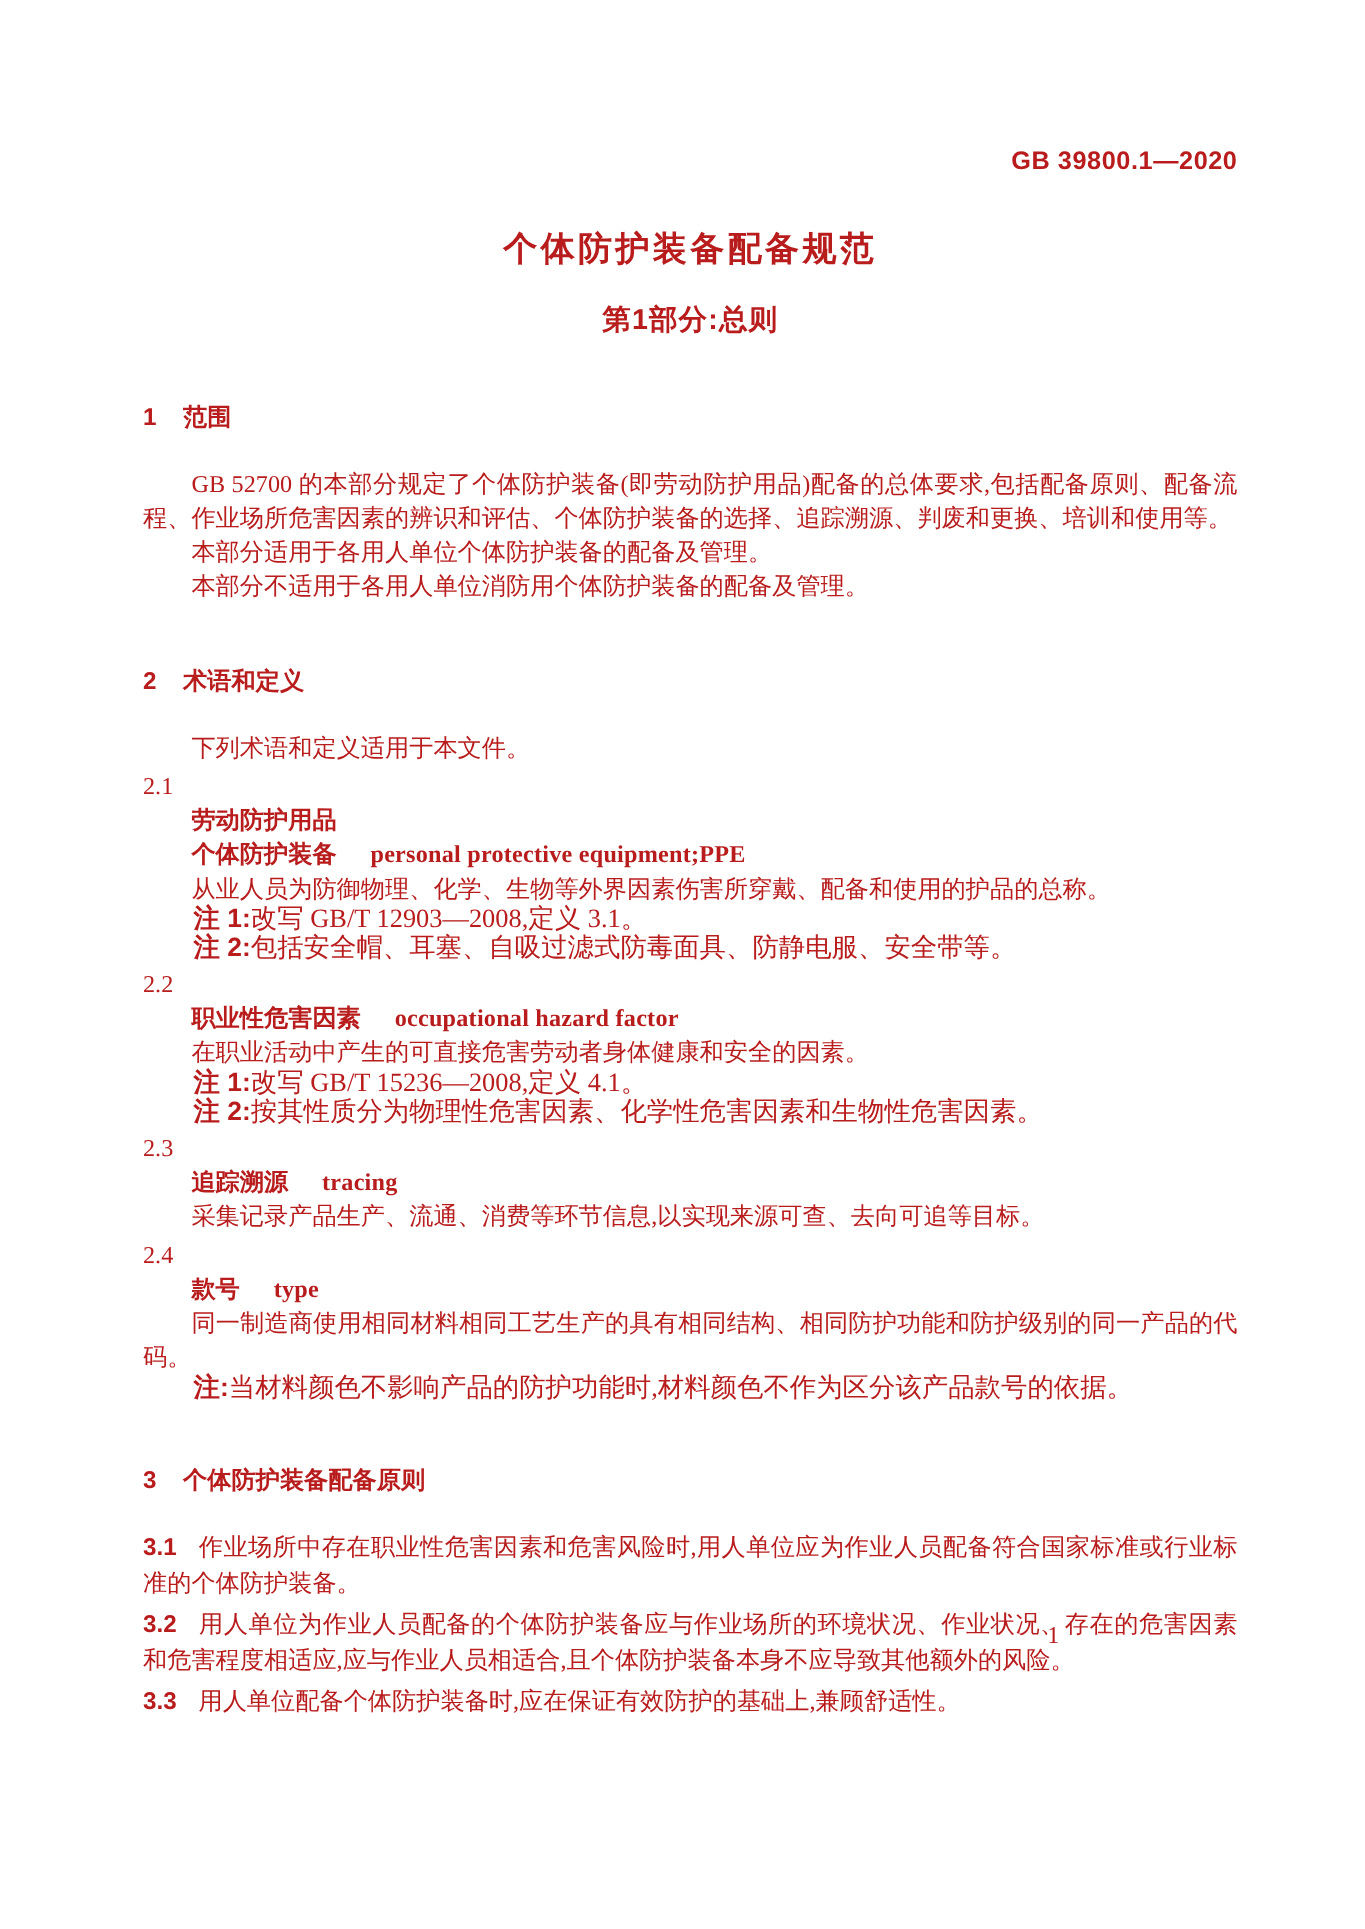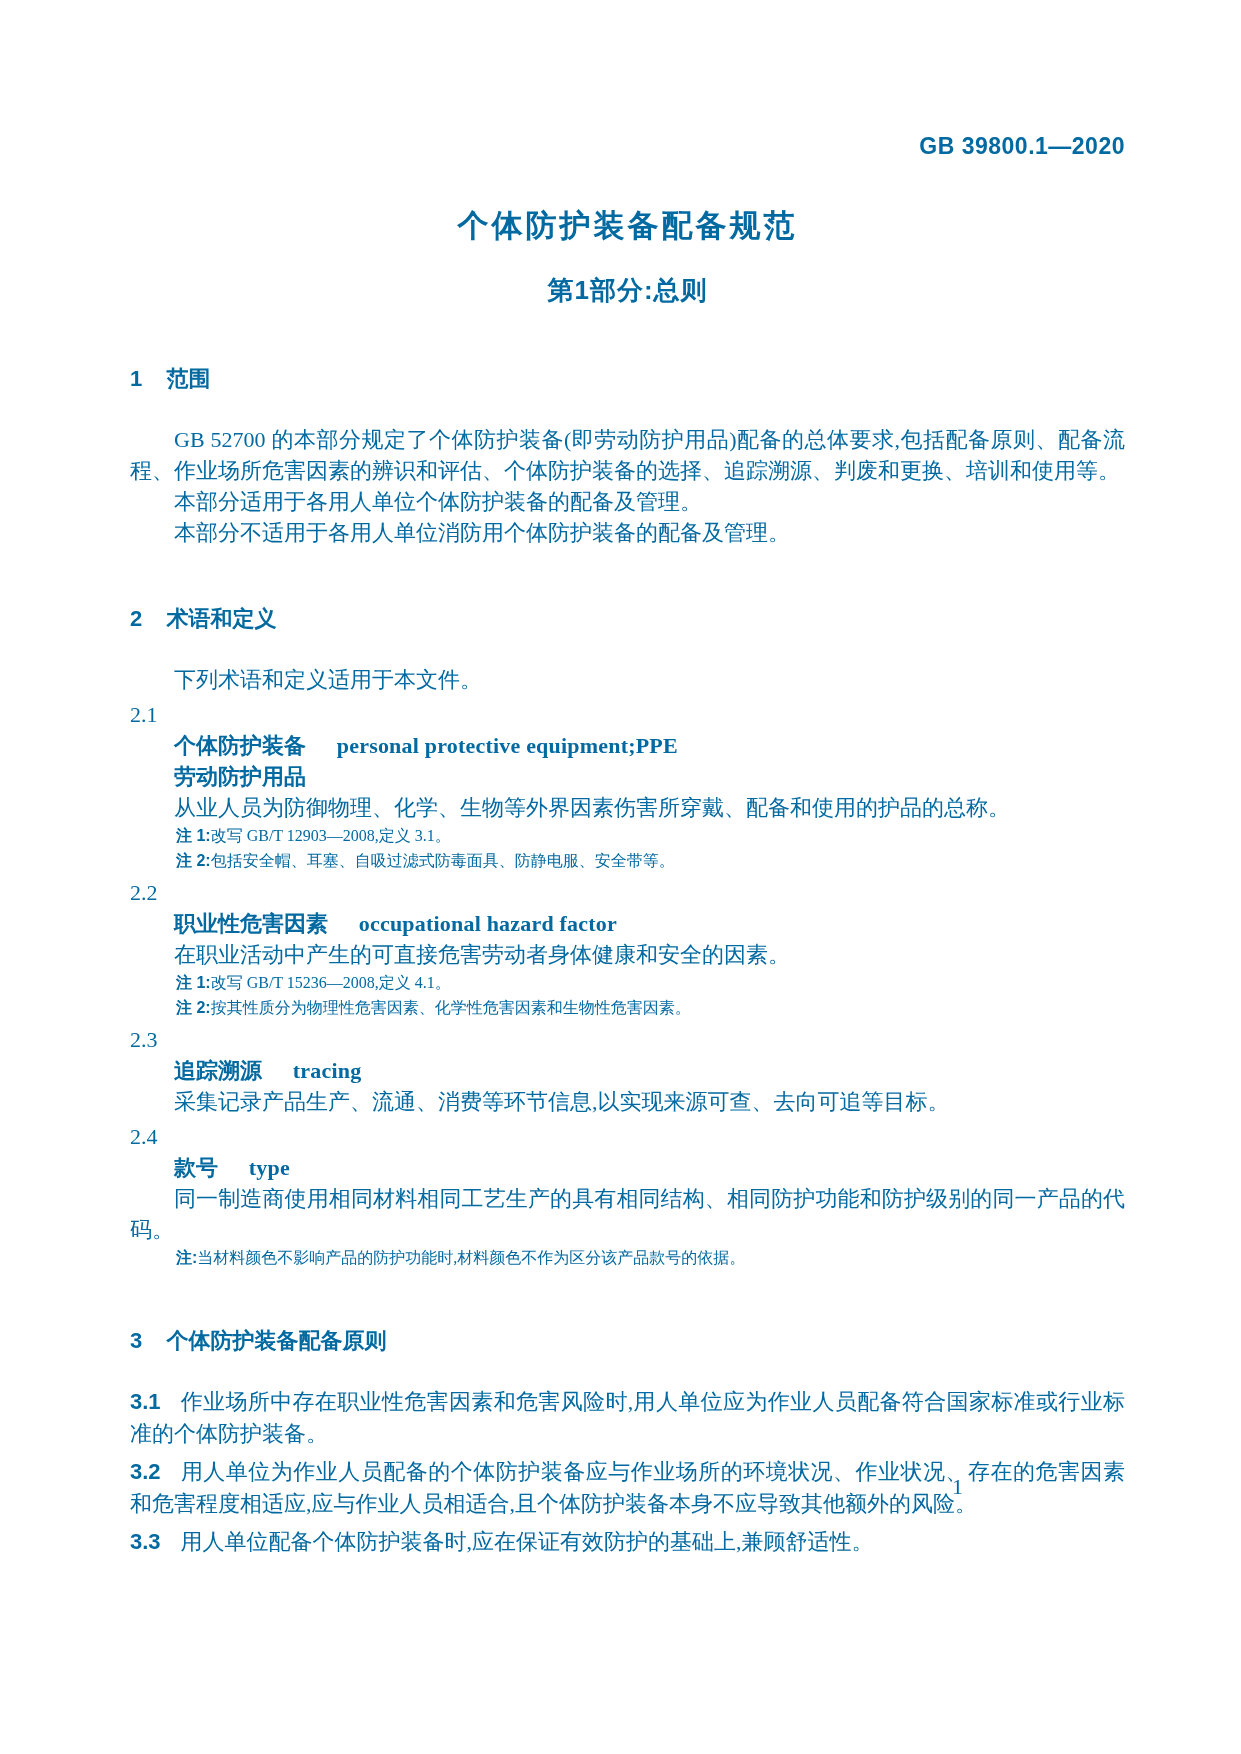--- a/index.html
+++ b/index.html
@@ -3,21 +3,21 @@
 <meta charset="utf-8">
 <style>
   * { margin: 0; padding: 0; box-sizing: border-box; }
   html, body { background: #ffffff; }
   .page {
     position: relative;
     width: 1241px;
     height: 1754px;
     margin: 0 auto;
     background: #ffffff;
-    color: #0369a1;
+    color: #b91c1c;
     font-family: "Liberation Serif", "DejaVu Serif", serif;
     font-size: 22px;
     padding: 132px 116px 0 130px;
     overflow: hidden;
   }
   .doc-number {
     display: block;
     text-align: right;
     font-family: "Liberation Sans", "DejaVu Sans", sans-serif;
     font-weight: bold;
@@ -71,21 +71,21 @@
     margin-left: 1.4em;
     letter-spacing: 0.2px;
   }
   .term-def {
     text-indent: 2em;
     line-height: 31px;
     text-align: justify;
   }
   .note {
     padding-left: 46px;
-    font-size: 16px;
+    font-size: 24px;
     line-height: 25px;
     text-align: justify;
   }
   .note-label {
     font-family: "Liberation Sans", "DejaVu Sans", sans-serif;
     font-weight: bold;
   }
   .clause {
     line-height: 32px;
     text-align: justify;
@@ -124,24 +124,24 @@
   </section>
 
   <section>
     <h3 class="sec-heading">
       <span class="num">2</span><span>术语和定义</span>
     </h3>
     <p class="para intro">下列术语和定义适用于本文件。</p>
 
     <div class="term-block">
       <div class="term-id">2.1</div>
+      <div class="term-line">劳动防护用品</div>
       <div class="term-line">
         <span>个体防护装备</span><span class="term-en">personal protective equipment;PPE</span>
       </div>
-      <div class="term-line">劳动防护用品</div>
       <div class="term-def">从业人员为防御物理、化学、生物等外界因素伤害所穿戴、配备和使用的护品的总称。</div>
       <div class="note">
         <span class="note-label">注 1:</span><span>改写 GB/T 12903—2008,定义 3.1。</span>
       </div>
       <div class="note">
         <span class="note-label">注 2:</span><span>包括安全帽、耳塞、自吸过滤式防毒面具、防静电服、安全带等。</span>
       </div>
     </div>
 
     <div class="term-block">

